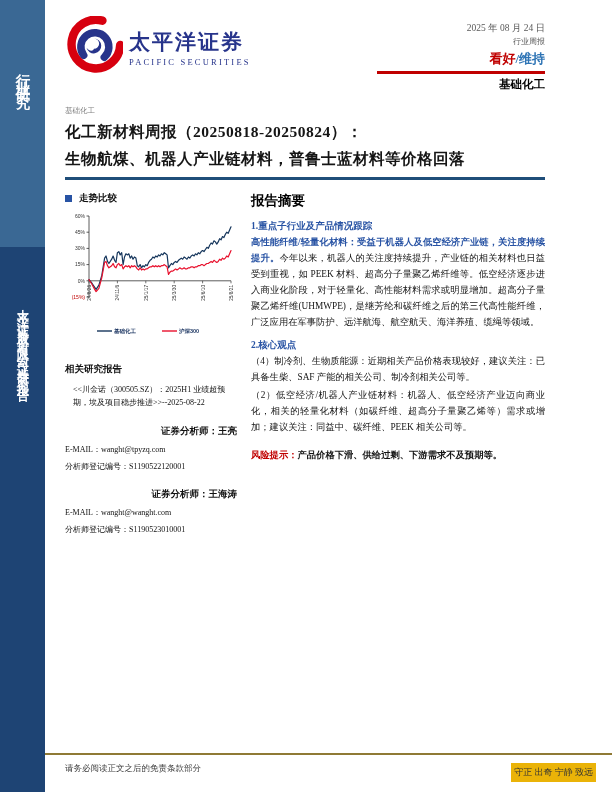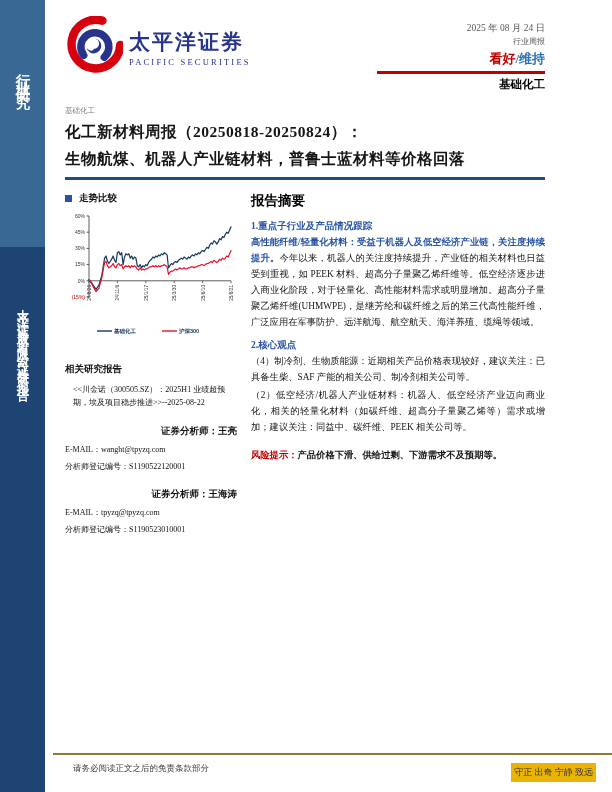--- a/index.html
+++ b/index.html
@@ -41,21 +41,21 @@
   .an-line{font-size:8px;margin-top:6px;color:#111;}
   .right-col h2{font-size:13.5px;margin:0 0 10px 0;color:#000;}
   .sec-title{color:#2853a4;font-weight:bold;font-size:9.5px;margin:8px 0 2px 0;}
   .right-col p{font-size:9.3px;line-height:1.72;text-align:justify;margin:0 0 2px 0;color:#141414;}
   .lead{color:#2853a4;font-weight:bold;}
   .risk{margin-top:12px !important;font-weight:bold;}
   .risk b{color:#c00000;}
   
   #chart{margin-top:6px;}
   
-  .footer{position:absolute;left:53px;right:0;bottom:0;height:39px;border-top:2px solid #8f7a35;box-sizing:border-box;
+  .footer{position:absolute;left:45px;right:0;bottom:0;height:39px;border-top:2px solid #8f7a35;box-sizing:border-box;
           display:flex;justify-content:space-between;align-items:flex-start;padding:8px 16px 0 20px;}
   .footer-left{font-size:8.5px;color:#404040;}
   .footer-right{font-size:9px;color:#333;background:#eab308;padding:3px 3px;}
 </style>
 </head>
 <body>
 
 <div class="page">
 
   <aside class="sidebar">
@@ -146,21 +146,21 @@
         <div class="rel-head">相关研究报告</div>
         <p class="report">&lt;&lt;川金诺（300505.SZ）：2025H1 业绩超预期，埃及项目稳步推进&gt;&gt;--2025-08-22</p>
 
         <div>
           <div class="an-role">证券分析师：王亮</div>
           <div class="an-line">E-MAIL：wanght@tpyzq.com</div>
           <div class="an-line">分析师登记编号：S1190522120001</div>
         </div>
         <div>
           <div class="an-role">证券分析师：王海涛</div>
-          <div class="an-line">E-MAIL：tpyzq@tpyzq.com</div>
+          <div class="an-line">E-MAIL：wanght@wanght.com</div>
           <div class="an-line">分析师登记编号：S1190523010001</div>
         </div>
       </div>
 
       <div class="right-col">
         <h2>报告摘要</h2>
 
         <div class="sec-title">1.重点子行业及产品情况跟踪</div>
         <p><b class="lead">高性能纤维/轻量化材料：受益于机器人及低空经济产业链，关注度持续提升。</b><span>今年以来，机器人的关注度持续提升，产业链的相关材料也日益受到重视，如 PEEK 材料、超高分子量聚乙烯纤维等。低空经济逐步进入商业化阶段，对于轻量化、高性能材料需求或明显增加。超高分子量聚乙烯纤维(UHMWPE)，是继芳纶和碳纤维之后的第三代高性能纤维，广泛应用在军事防护、远洋航海、航空航天、海洋养殖、缆绳等领域。</span></p>
 

